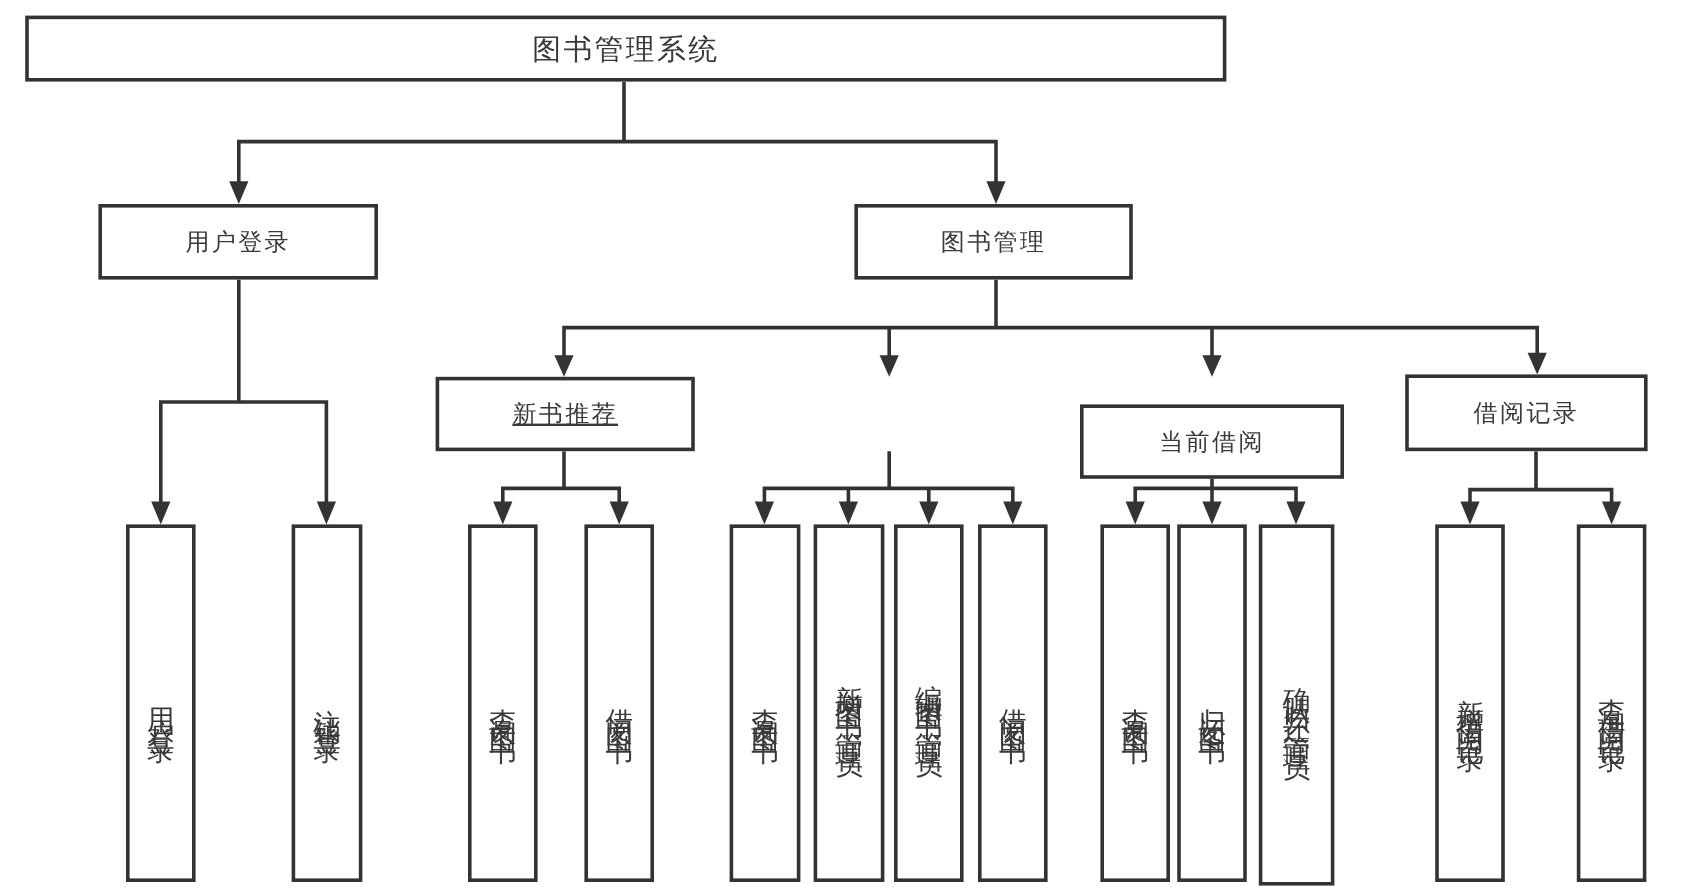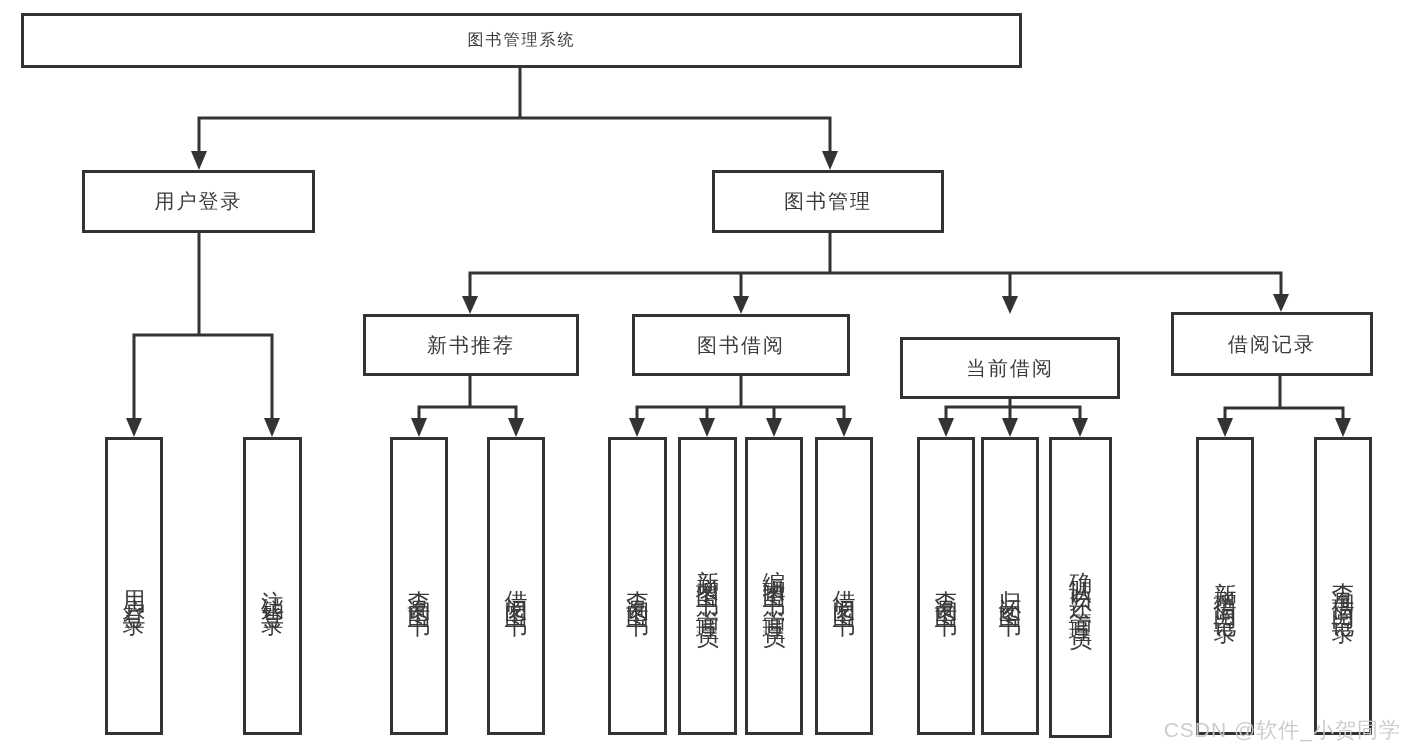--- a/index.html
+++ b/index.html
@@ -28,21 +28,21 @@
     white-space:nowrap;
   }
   .v-box{
     writing-mode:vertical-rl;
     text-orientation:mixed;
     font-size:23px;
     letter-spacing:8px;
     line-height:1;
     padding-top:4px;
   }
-  .root{font-size:16px;}
+  .root{font-size:24px;}
   .watermark{
     position:absolute;
     right:4px;
     bottom:3px;
     z-index:3;
     font-size:21px;
     letter-spacing:1px;
     color:rgba(201,201,201,0.95);
     white-space:nowrap;
     pointer-events:none;
@@ -104,25 +104,22 @@
     <span>图书管理系统</span>
   </div>
 
   <div class="box h-box" style="left:82px;top:170px;width:233px;height:63px;">
     <span>用户登录</span>
   </div>
   <div class="box h-box" style="left:712px;top:170px;width:232px;height:63px;">
     <span>图书管理</span>
   </div>
 
-  <div class="box h-box" style="left:363px;top:314px;width:216px;height:62px;">
+  <div class="box h-box" style="left:363px;top:314px;width:216px;height:62px;text-decoration:underline;">
     <span>新书推荐</span>
-  </div>
-  <div class="box h-box" style="left:632px;top:314px;width:218px;height:62px;">
-    <span>图书借阅</span>
   </div>
   <div class="box h-box" style="left:900px;top:314px;width:220px;height:62px;margin-top:23px;">
     <span>当前借阅</span>
   </div>
   <div class="box h-box" style="left:1171px;top:312px;width:202px;height:64px;">
     <span>借阅记录</span>
   </div>
 
   <div class="box v-box" style="left:105px;top:437px;width:58px;height:298px;">
     <span>用户登录</span>
@@ -161,15 +158,14 @@
     <span>确认归还（管理员）</span>
   </div>
 
   <div class="box v-box" style="left:1196px;top:437px;width:58px;height:298px;">
     <span>新增借阅记录</span>
   </div>
   <div class="box v-box" style="left:1314px;top:437px;width:58px;height:298px;">
     <span>查询借阅记录</span>
   </div>
 
-  <div class="watermark">CSDN @软件_小贺同学</div>
 
 </div>
 
 </body></html>

